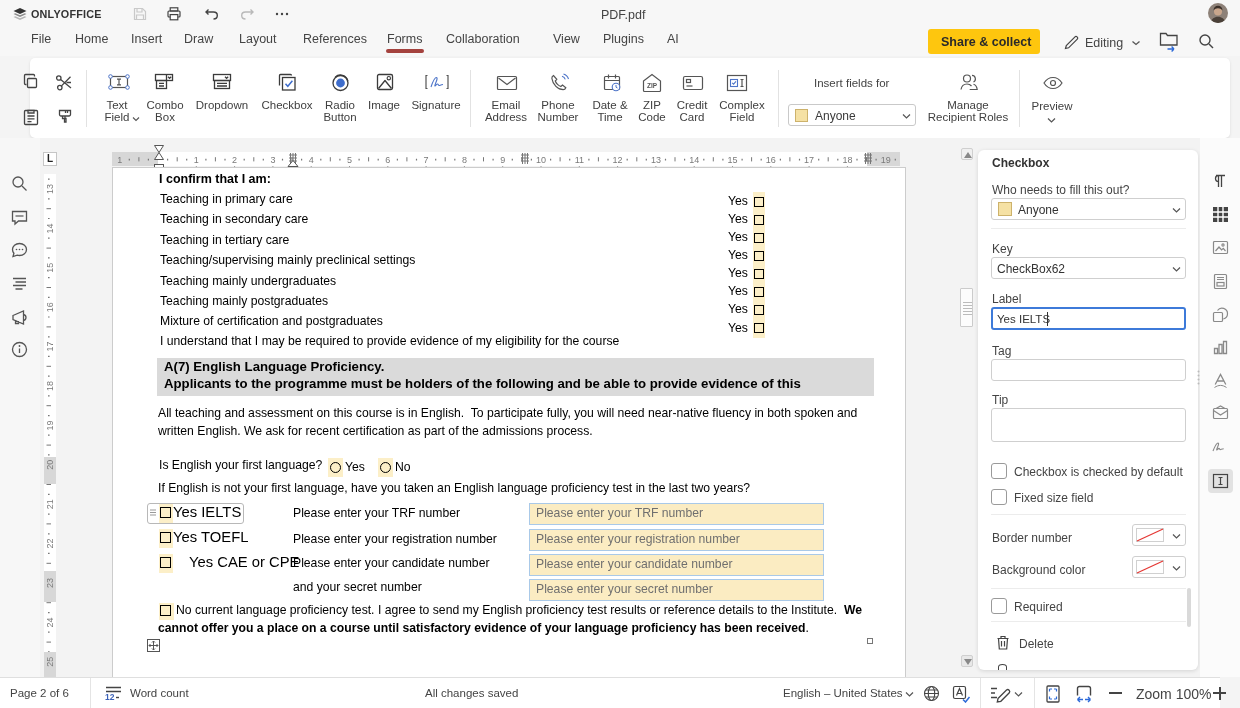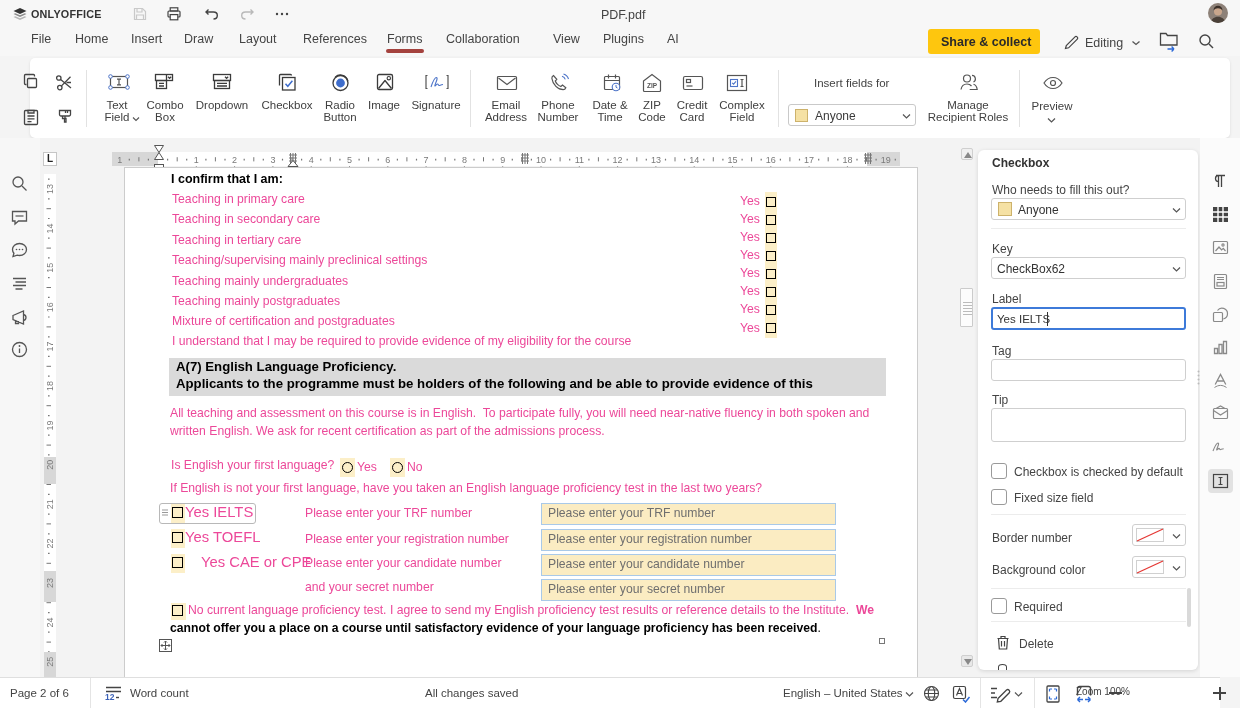--- a/index.html
+++ b/index.html
@@ -11,22 +11,22 @@
 
 #hdr { left:0; top:0; width:1240px; height:56px; background:#f7f7f7; }
 #tabs span { position:absolute; top:32px; font-size:12.5px; color:#444; }
 
 #tbar { left:30px; top:58px; width:1200px; height:80px; background:#fff; border-radius:5px; box-shadow:0 1px 3px rgba(0,0,0,0.10); }
 .tlbl { position:absolute; font-size:11.5px; color:#404040; text-align:center; line-height:12.2px; white-space:nowrap; transform:translateX(-50%); }
 .vsep { position:absolute; width:1px; background:#e2e2e2; }
 
 #wsp { left:0; top:138px; width:1240px; height:539px; background:#f3f3f3; overflow:hidden; }
 #lsb { left:0; top:138px; width:40px; height:539px; background:#f7f7f7; }
-#page { left:112px; top:167px; width:794px; height:510px; background:#fff; border:1px solid #ccc; border-bottom:none;margin-left:12px; }
-.doc { position:absolute; font-size:12.2px; color:#ec4899; white-space:nowrap; }
+#page { left:112px; top:167px; width:794px; height:510px; background:#fff; border:1px solid #ccc; border-bottom:none; }
+.doc { position:absolute; font-size:12.2px; color:#000000; white-space:nowrap; }
 .docb { position:absolute; font-size:12.5px; font-weight:bold; color:#000; white-space:nowrap; }
 .ffield { background:#fcefc8; }
 
 #panel { left:978px; top:150px; width:220px; height:520px; background:#fff; border-radius:6px; box-shadow:0 1px 4px rgba(0,0,0,0.13); }
 #panel .lbl { position:absolute; left:14px; font-size:12px; color:#444; }
 .pin { position:absolute; left:13px; width:195px; height:22px; border:1px solid #cfcfcf; border-radius:3px; background:#fff; }
 .pdiv { position:absolute; left:13px; width:195px; height:1px; background:#ececec; }
 .cbx { position:absolute; left:13px; width:16px; height:16px; border:1px solid #9a9a9a; border-radius:3px; background:#fff; }
 .cblbl { position:absolute; left:36px; font-size:12px; color:#444; }
 
@@ -633,16 +633,16 @@
   <div class="abs" style="left:1034px;top:0;width:1px;height:31px;background:#e4e4e4"></div>
   <svg class="ic" style="left:1046px;top:7px" width="14" height="18" viewBox="0 0 14 18" fill="none">
     <rect x="1" y="1" width="12" height="16" rx="1" stroke="#444" stroke-width="1.3"></rect>
     <path d="M3.5 4v2.5M3.5 4h2.5M10.5 4v2.5M10.5 4H8M3.5 14v-2.5M3.5 14h2.5M10.5 14v-2.5M10.5 14H8" stroke="#2d6ad8" stroke-width="1.2"></path>
   </svg>
   <svg class="ic" style="left:1076px;top:7px" width="16" height="18" viewBox="0 0 16 18" fill="none">
     <path d="M1.5 10.5v-7a2 2 0 0 1 2-2h9a2 2 0 0 1 2 2v7" stroke="#444" stroke-width="1.4"></path>
     <path d="M7 14.5H1.5m0 0L4 12m-2.5 2.5L4 17M9 14.5h5.5m0 0L12 12m2.5 2.5L12 17" stroke="#2d6ad8" stroke-width="1.4"></path>
   </svg>
   <div class="abs" style="left:1109px;top:14px;width:13px;height:2px;background:#444"></div>
-  <span style="left:1076px;top:8px;font-size:10px">Zoom 100%</span>
+  <span style="left:1136px;top:8px;font-size:14px">Zoom 100%</span>
   <div class="abs" style="left:1213px;top:14px;width:13px;height:2px;background:#444"></div>
   <div class="abs" style="left:1218.5px;top:8.5px;width:2px;height:13px;background:#444"></div>
 </div>
 
 </body></html>

